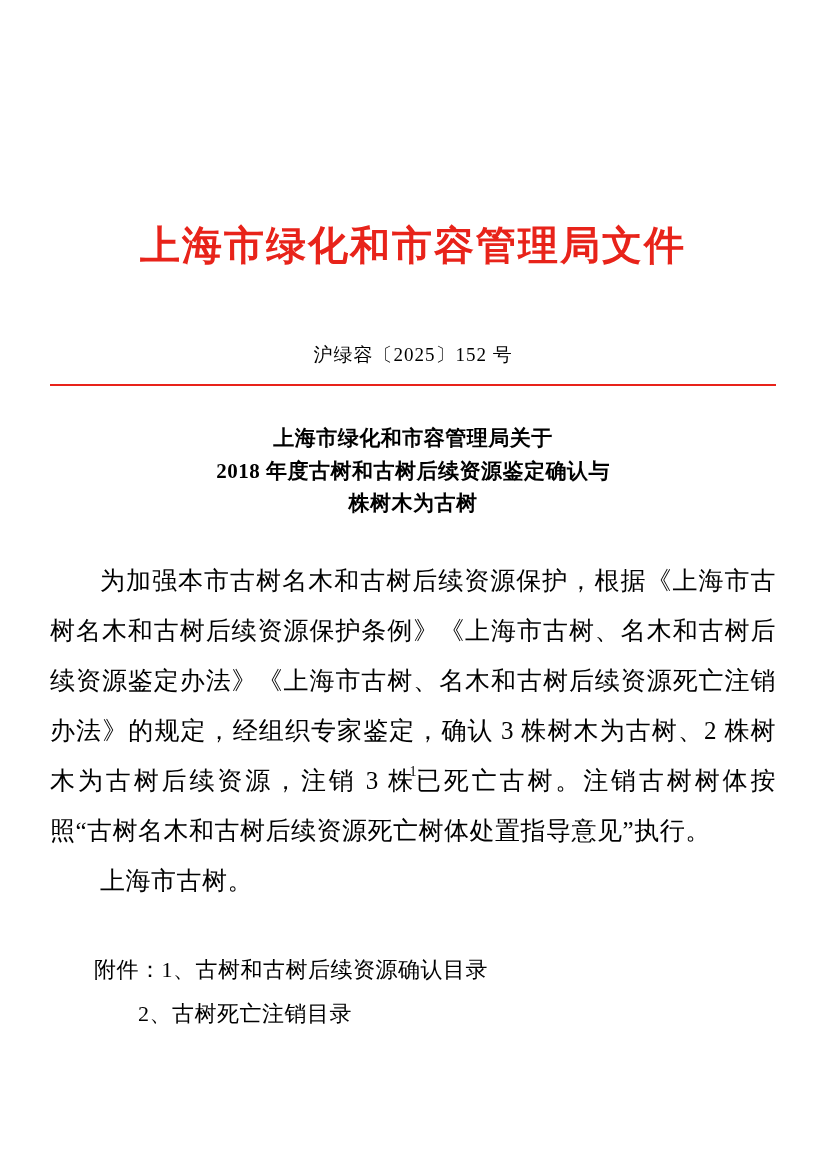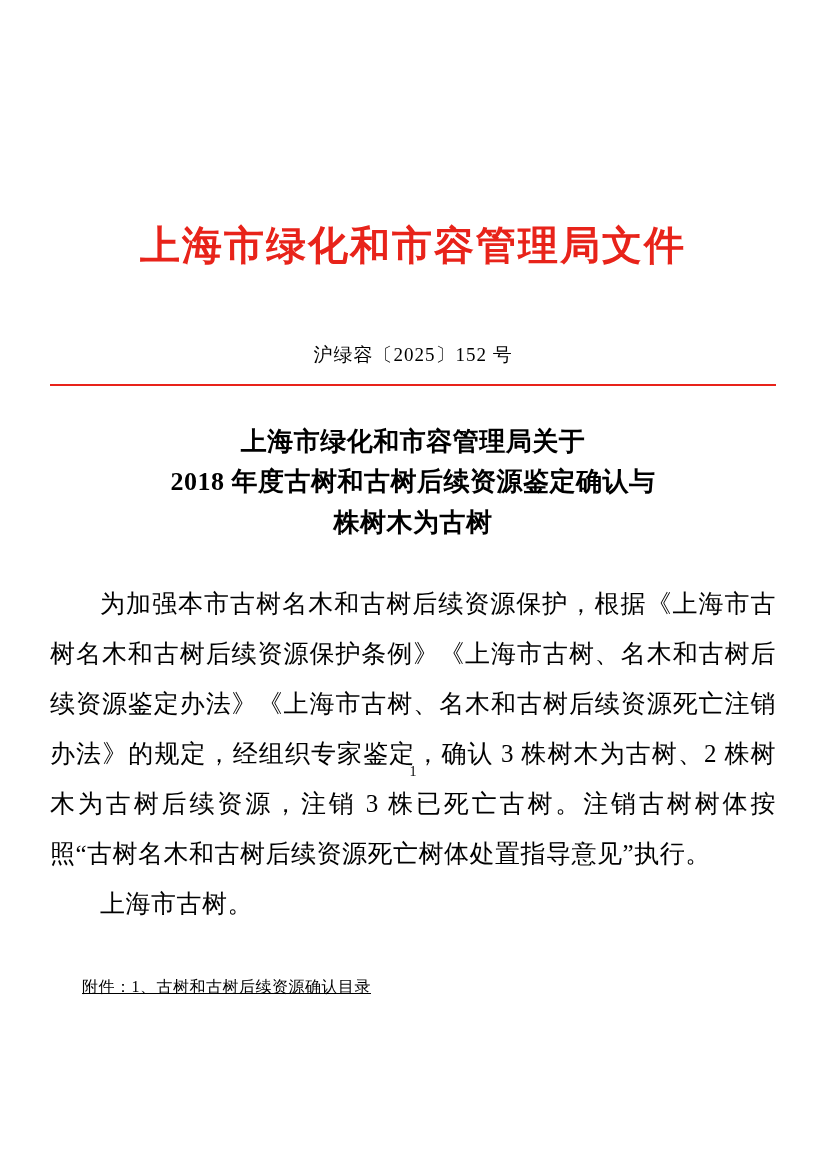--- a/index.html
+++ b/index.html
@@ -40,21 +40,21 @@
   }
   .red-rule {
     margin-top: 16px;
     height: 2px;
     background: #e8231a;
     width: 100%;
   }
   .doc-title {
     text-align: center;
     font-weight: bold;
-    font-size: 26px;
+    font-size: 21px;
     line-height: 1.55;
     margin-top: 36px;
     letter-spacing: 0.5px;
   }
   .doc-title .line {
     display: block;
     white-space: nowrap;
   }
   .body-text {
     margin-top: 36px;
@@ -63,24 +63,23 @@
     text-align: justify;
     text-justify: inter-ideograph;
     letter-spacing: 0.5px;
   }
   .body-text p {
     margin: 0;
     text-indent: 2em;
   }
   .attach {
     margin-top: 42px;
-    font-size: 16px;
+    font-size: 22px;
     line-height: 2.0;
     letter-spacing: 0.5px;
-    text-decoration: underline;
   }
   .attach .a1 { margin: 0; text-indent: 2em; }
   .attach .a2 { margin: 0; text-indent: 4em; }
   .page-number {
     position: absolute;
     bottom: 68px;
     left: 0;
     width: 100%;
     text-align: center;
     font-size: 14px;
@@ -104,17 +103,18 @@
     <span class="line">株树木为古树</span>
   </div>
 
   <div class="body-text">
     <p>为加强本市古树名木和古树后续资源保护，根据《上海市古树名木和古树后续资源保护条例》《上海市古树、名木和古树后续资源鉴定办法》《上海市古树、名木和古树后续资源死亡注销办法》的规定，经组织专家鉴定，确认 3 株树木为古树、2 株树木为古树后续资源，注销 3 株已死亡古树。注销古树树体按照“古树名木和古树后续资源死亡树体处置指导意见”执行。</p>
     <p>上海市古树。</p>
   </div>
 
   <div class="attach">
     <p class="a1">附件：1、古树和古树后续资源确认目录</p>
+    <p class="a2">2、古树死亡注销目录</p>
   </div>
 
   <div class="page-number">1</div>
 
 </div>
 
 </body></html>

